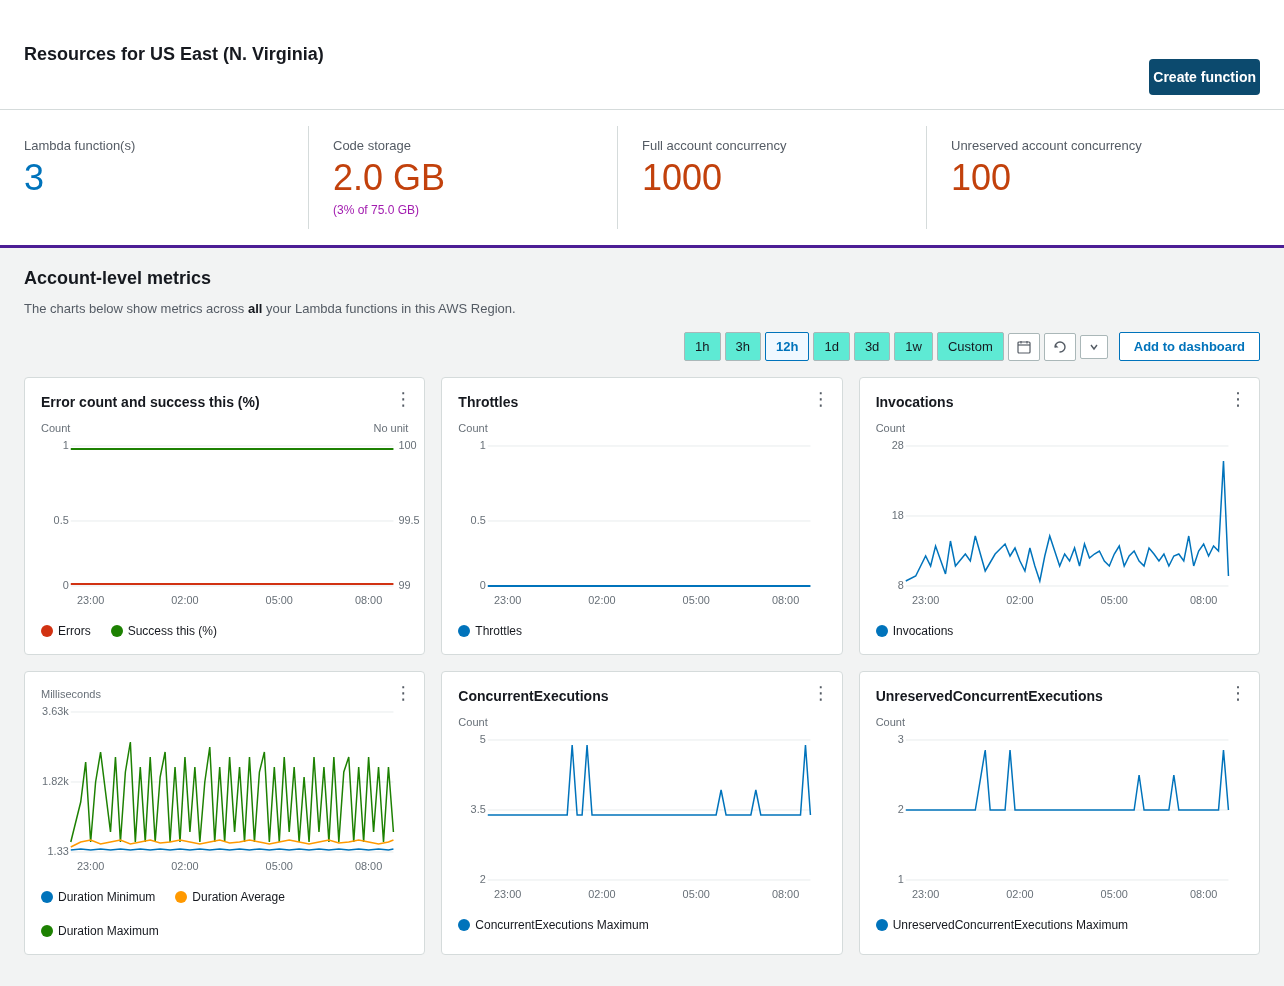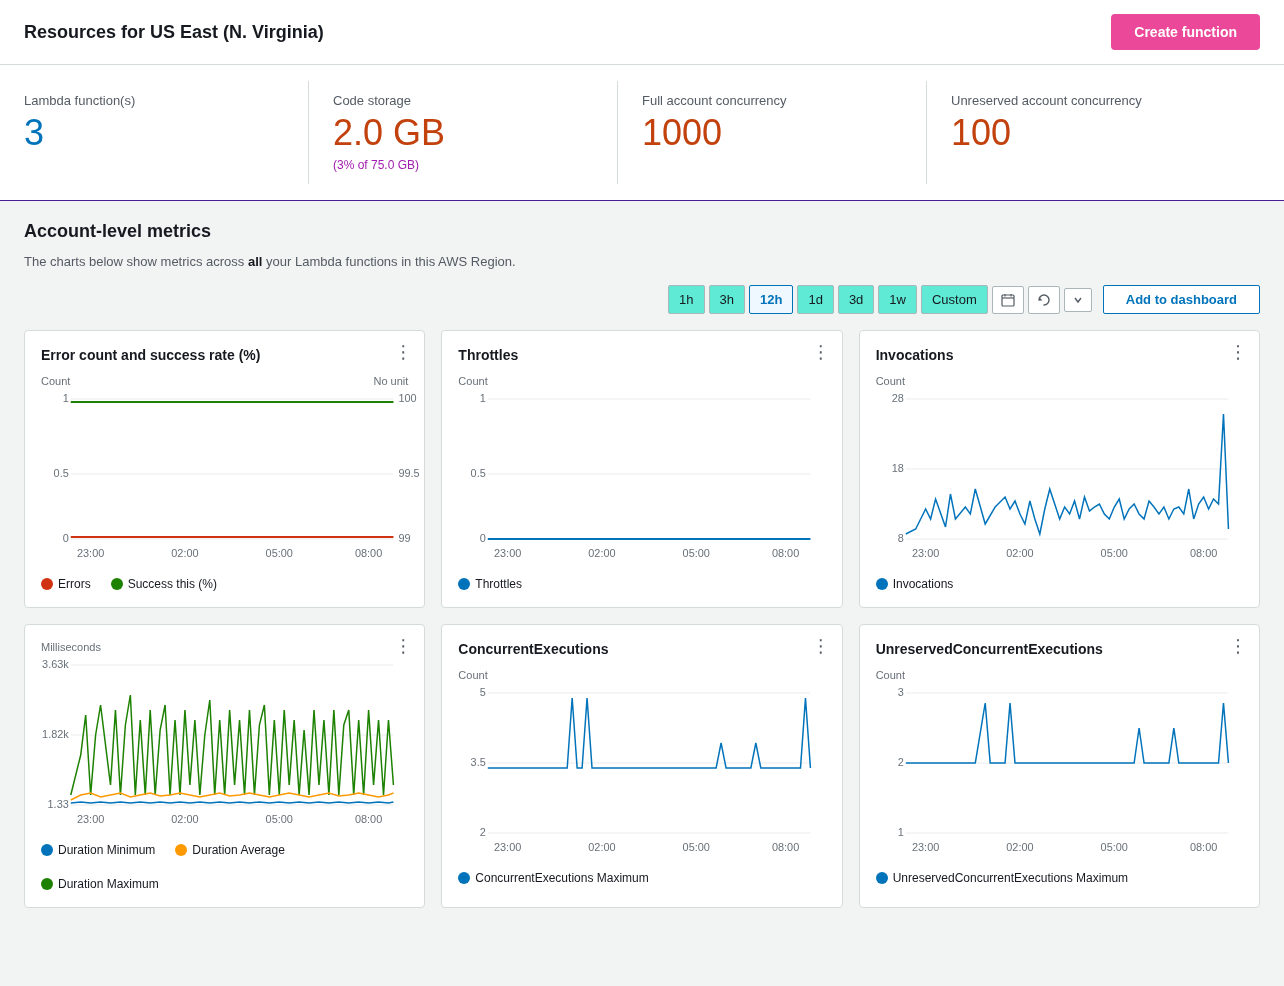--- a/index.html
+++ b/index.html
@@ -8,33 +8,34 @@
     .top-bar {
       background: #fff;
       border-bottom: 1px solid #d5dbdb;
       padding: 14px 24px;
       display: flex;
       align-items: center;
       justify-content: space-between;
     }
     .top-bar-title { font-size: 18px; font-weight: 700; }
     .create-btn {
-      background: #ec4899;
+      background: #0c4a6e;
       color: #fff;
       border: none;
       border-radius: 4px;
-      padding: 10px 23px;
+      padding: 10px 4px;
       font-size: 14px;
       font-weight: 600;
       cursor: pointer;
+      margin-top: 45px;
     }
 
     .resources-section {
       background: #fff;
-      border-bottom: 1px solid #4c1d95;
+      border-bottom: 3px solid #4c1d95;
       padding: 16px 24px 16px 24px;
     }
     .resources-grid {
       display: grid;
       grid-template-columns: 1fr 1fr 1fr 1fr;
       gap: 0;
     }
     .resource-card {
       padding: 12px 24px 12px 0;
       border-right: 1px solid #d5dbdb;
@@ -74,21 +75,21 @@
     .icon-btn {
       padding: 6px 8px;
       border: 1px solid #aab7b8;
       background: #fff;
       cursor: pointer;
       border-radius: 2px;
       margin: 0 1px;
       display: flex; align-items: center;
     }
     .add-dashboard-btn {
-      padding: 6px 22px;
+      padding: 6px 14px;
       border: 1px solid #0073bb;
       background: #fff;
       color: #0073bb;
       cursor: pointer;
       font-size: 13px;
       border-radius: 2px;
       margin-left: 8px;
       font-weight: 600;
     }
 
@@ -211,21 +212,21 @@
       <svg width="10" height="10" viewBox="0 0 10 10">
         <polyline points="2,3 5,7 8,3" fill="none" stroke="#545b64" stroke-width="1.4"></polyline>
       </svg>
     </button>
     <button class="add-dashboard-btn">Add to dashboard</button>
   </div>
 
   <div class="charts-grid">
 
     <div class="chart-card">
-      <div class="chart-title">Error count and success rate (%)</div>
+      <div class="chart-title">Error count and success this (%)</div>
       <button class="chart-menu-btn">⋮</button>
       <div style="display:flex; justify-content:space-between; font-size:11px; color:#687078; margin-bottom:2px;">
         <span>Count</span>
         <span>No unit</span>
       </div>
       <div class="chart-area">
         <svg width="100%" height="160" viewBox="0 0 370 160" preserveAspectRatio="none">
 
           <line x1="30" y1="10" x2="355" y2="10" stroke="#e8eced" stroke-width="1"></line>
           <line x1="30" y1="85" x2="355" y2="85" stroke="#e8eced" stroke-width="1"></line>

